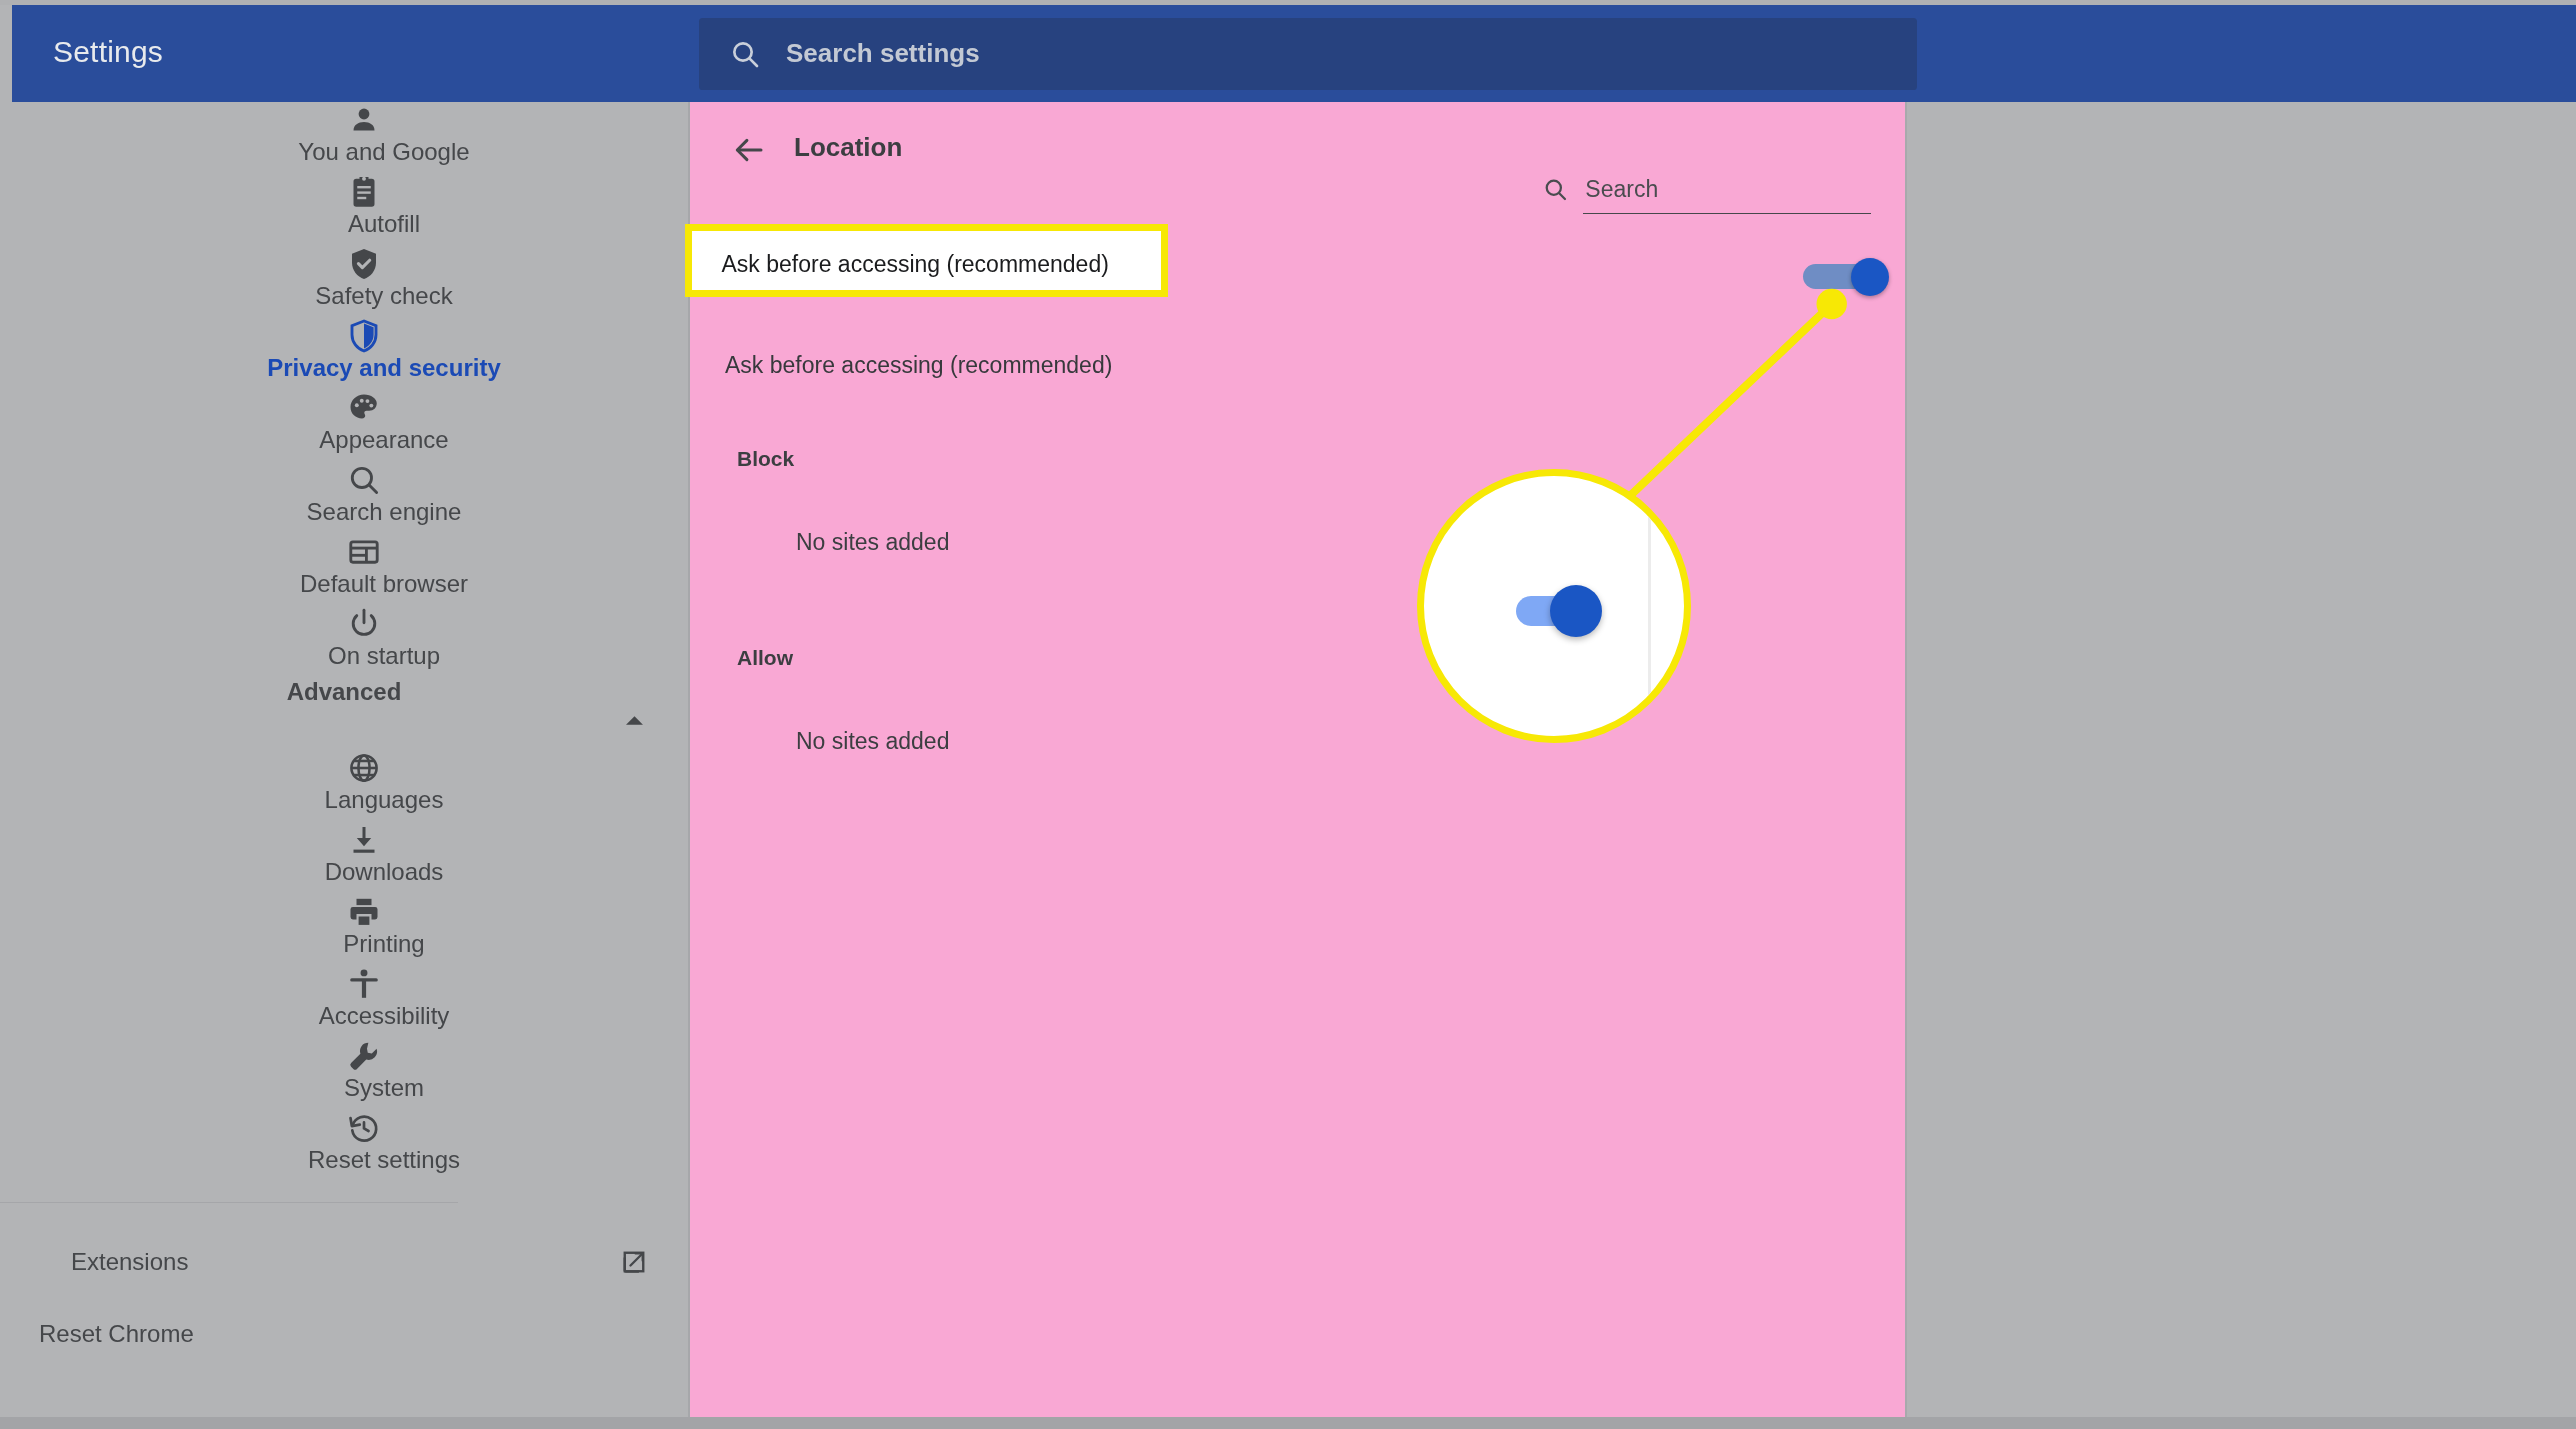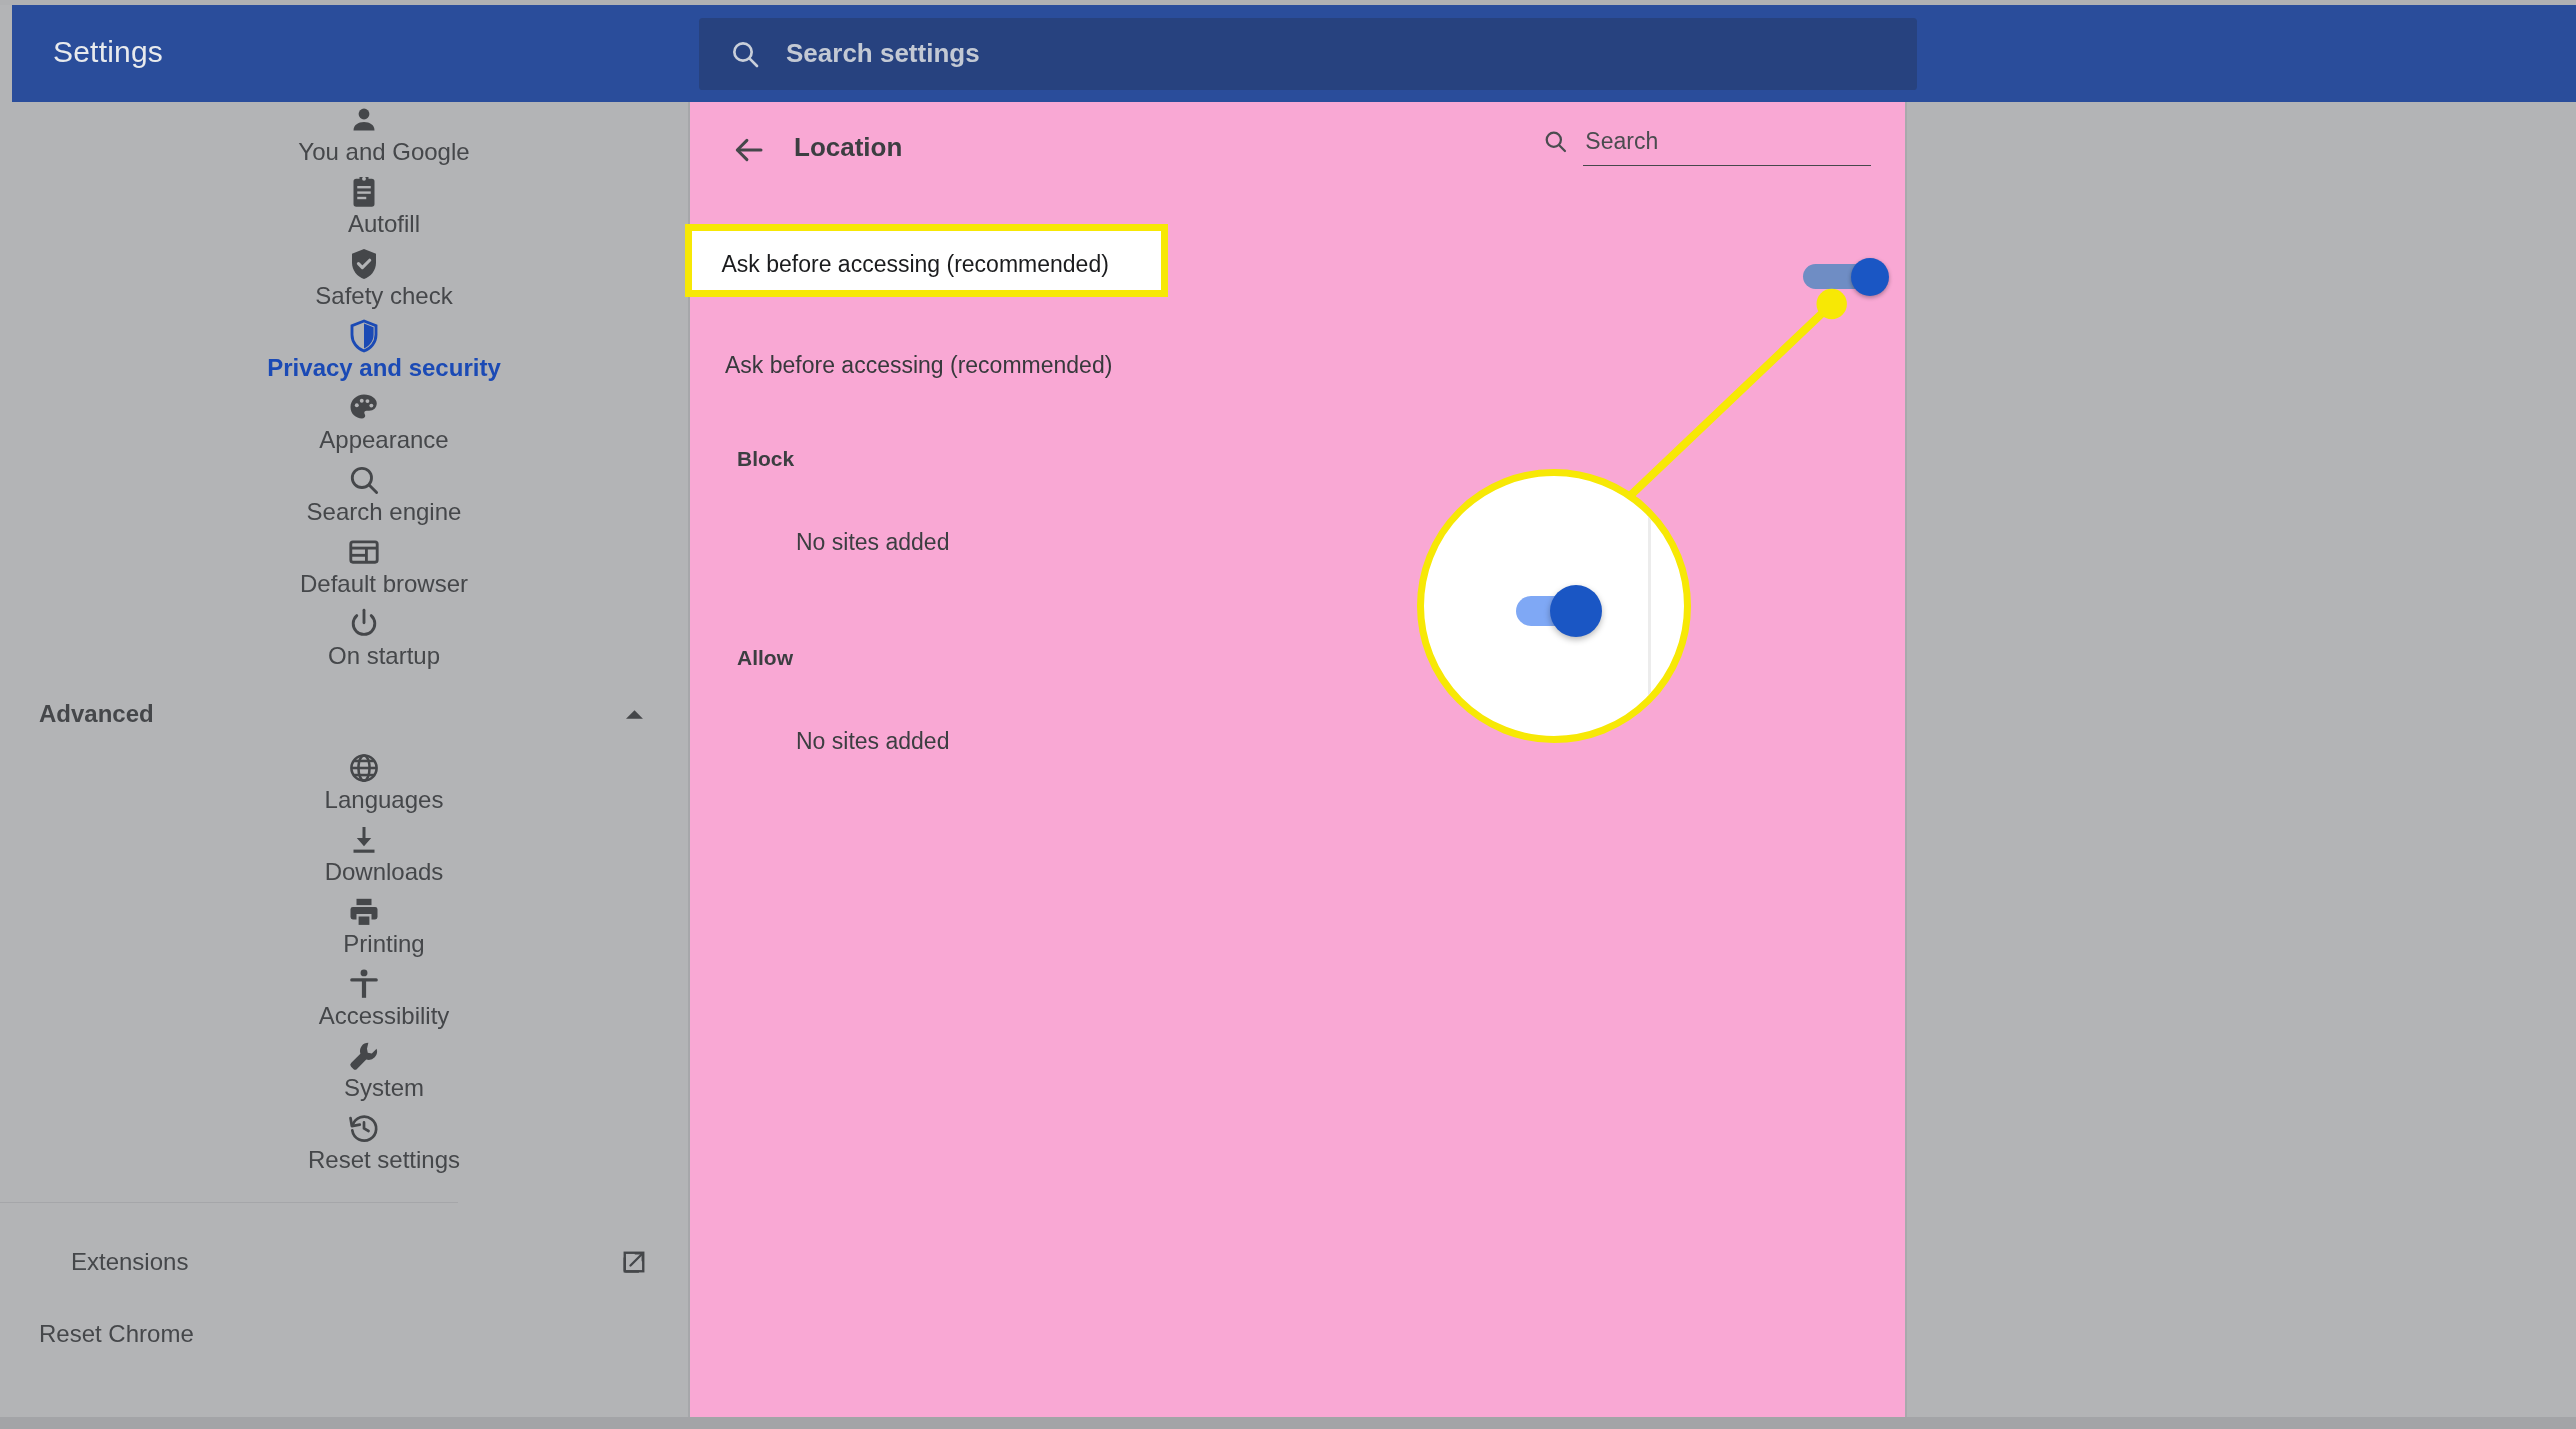--- a/index.html
+++ b/index.html
@@ -111,20 +111,21 @@
   .nav-item.active .nav-label { color: #1b4ab5; font-weight: 700; }
   .nav-item.active .nav-icon { color: #1b4ab5; }
 
   .nav-group-head {
     height: 72px;
     display: flex;
     align-items: center;
     padding: 0 39px 0 39px;
     box-sizing: border-box;
     cursor: pointer;
+    flex-direction: column;
   }
   .nav-group-head .glabel {
     font-size: 24px;
     color: #45474a;
     font-weight: 700;
   }
   .nav-group-head .caret {
     margin-left: auto;
     width: 29px; height: 29px;
     color: #45474a;
@@ -209,20 +210,21 @@
     width: 27px; height: 27px;
     color: #4a4c4f;
     display: block;
     margin-bottom: 10.7px;
   }
   .main-search .ms-field {
     margin-left: 14.3px;
     width: 288px;
     border-bottom: 1.8px solid #46484b;
     padding-bottom: 9px;
+    margin-top: 48px;
   }
   .main-search input {
     background: transparent;
     border: 0;
     outline: none;
     font-family: "Liberation Sans", sans-serif;
     font-size: 23px;
     color: #4a4c4f;
     width: 100%;
   }

